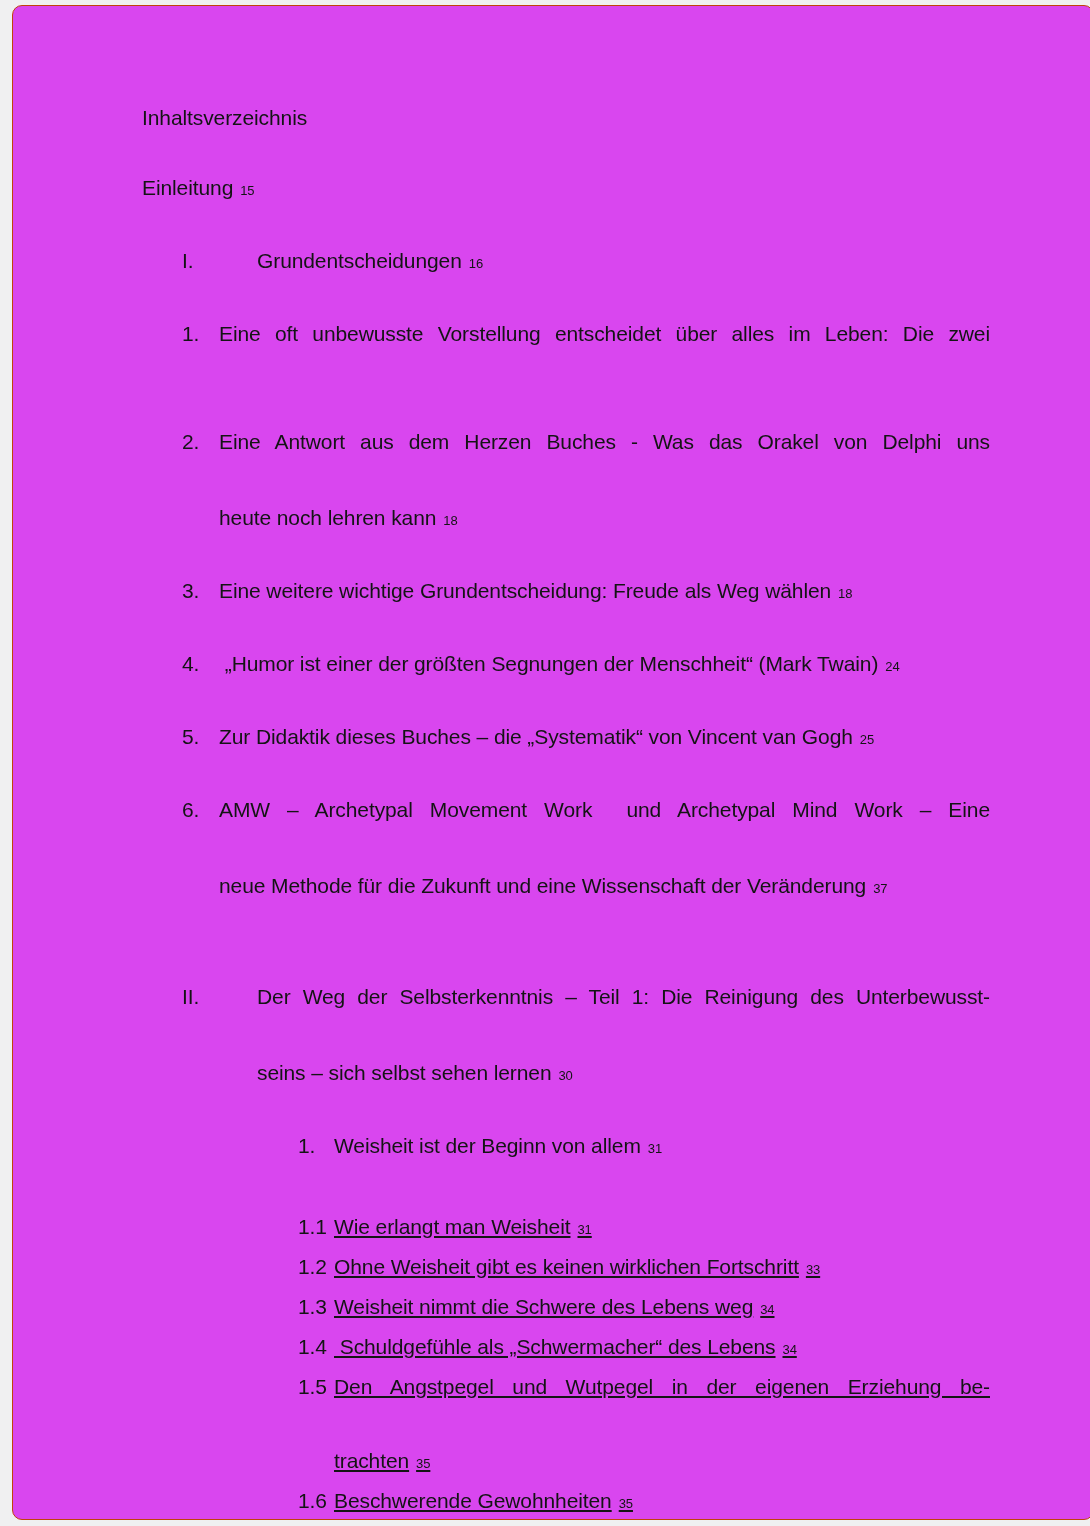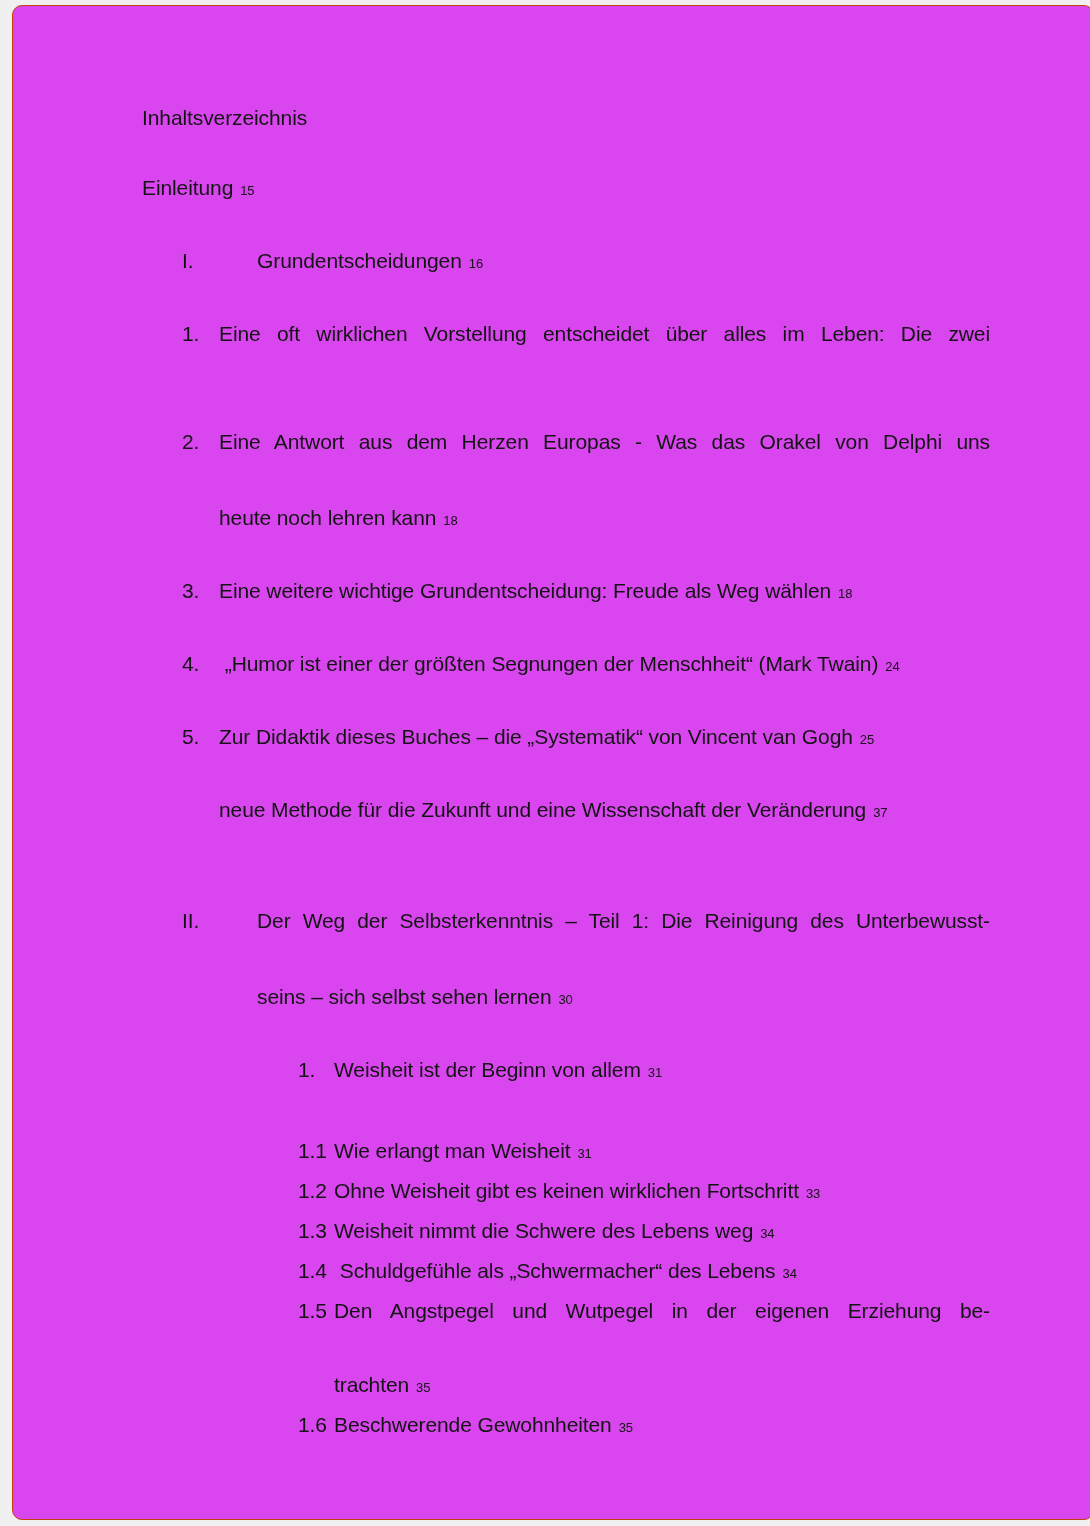--- a/index.html
+++ b/index.html
@@ -26,21 +26,21 @@
   .entry.gap-xl { margin-top: 70px; }
   .entry.subitem { margin-top: 0; }
   .entry.subitem.first { margin-top: 40px; }
 
   .line {
     font-size: 21px;
     line-height: 38px;
     letter-spacing: -0.1px;
     white-space: normal;
   }
-  .subitem .line { line-height: 37px; }
+  .subitem .line { line-height: 37px; text-decoration: underline; }
 
   
   .roman   .line.head { padding-left: 40px; }
   .roman   .num { display: inline-block; width: 75px; }
   .roman   .line.cont { padding-left: 115px; }
 
   .item    .line.head { padding-left: 40px; }
   .item    .num { display: inline-block; width: 37px; }
   .item    .line.cont { padding-left: 77px; }
 
@@ -69,36 +69,37 @@
         <div class="entry title">
           <div class="line head"><span>Inhaltsverzeichnis</span></div>
         </div>
         <div class="entry h1">
           <div class="line head"><span>Einleitung</span><span class="pg">15</span></div>
         </div>
         <div class="entry roman">
           <div class="line head"><span class="num">I.</span><span>Grundentscheidungen</span><span class="pg">16</span></div>
         </div>
         <div class="entry item">
-          <div class="line head just"><span class="num">1.</span><span>Eine oft wirklichen Vorstellung entscheidet über alles im Leben: Die zwei</span></div>
+          <div class="line head just"><span class="num">1.</span><span>Eine oft unbewusste Vorstellung entscheidet über alles im Leben: Die zwei</span></div>
         </div>
         <div class="entry item">
-          <div class="line head just"><span class="num">2.</span><span>Eine Antwort aus dem Herzen Europas - Was das Orakel von Delphi uns</span></div>
+          <div class="line head just"><span class="num">2.</span><span>Eine Antwort aus dem Herzen Buches - Was das Orakel von Delphi uns</span></div>
           <div class="line cont"><span>heute noch lehren kann</span><span class="pg">18</span></div>
         </div>
         <div class="entry item">
           <div class="line head"><span class="num">3.</span><span>Eine weitere wichtige Grundentscheidung: Freude als Weg wählen</span><span class="pg">18</span></div>
         </div>
         <div class="entry item">
           <div class="line head"><span class="num">4.</span><span>&nbsp;„Humor ist einer der größten Segnungen der Menschheit“ (Mark Twain)</span><span class="pg">24</span></div>
         </div>
         <div class="entry item">
           <div class="line head"><span class="num">5.</span><span>Zur Didaktik dieses Buches – die „Systematik“ von Vincent van Gogh</span><span class="pg">25</span></div>
         </div>
         <div class="entry item">
+          <div class="line head just"><span class="num">6.</span><span>AMW – Archetypal Movement Work &nbsp;und Archetypal Mind Work – Eine</span></div>
           <div class="line cont"><span>neue Methode für die Zukunft und eine Wissenschaft der Veränderung</span><span class="pg">37</span></div>
         </div>
         <div class="entry roman gap-xl">
           <div class="line head just"><span class="num">II.</span><span>Der Weg der Selbsterkenntnis – Teil 1: Die Reinigung des Unterbewusst-</span></div>
           <div class="line cont"><span>seins – sich selbst sehen lernen</span><span class="pg">30</span></div>
         </div>
         <div class="entry subhead">
           <div class="line head"><span class="num">1.</span><span>Weisheit ist der Beginn von allem</span><span class="pg">31</span></div>
         </div>
         <div class="entry subitem first">

